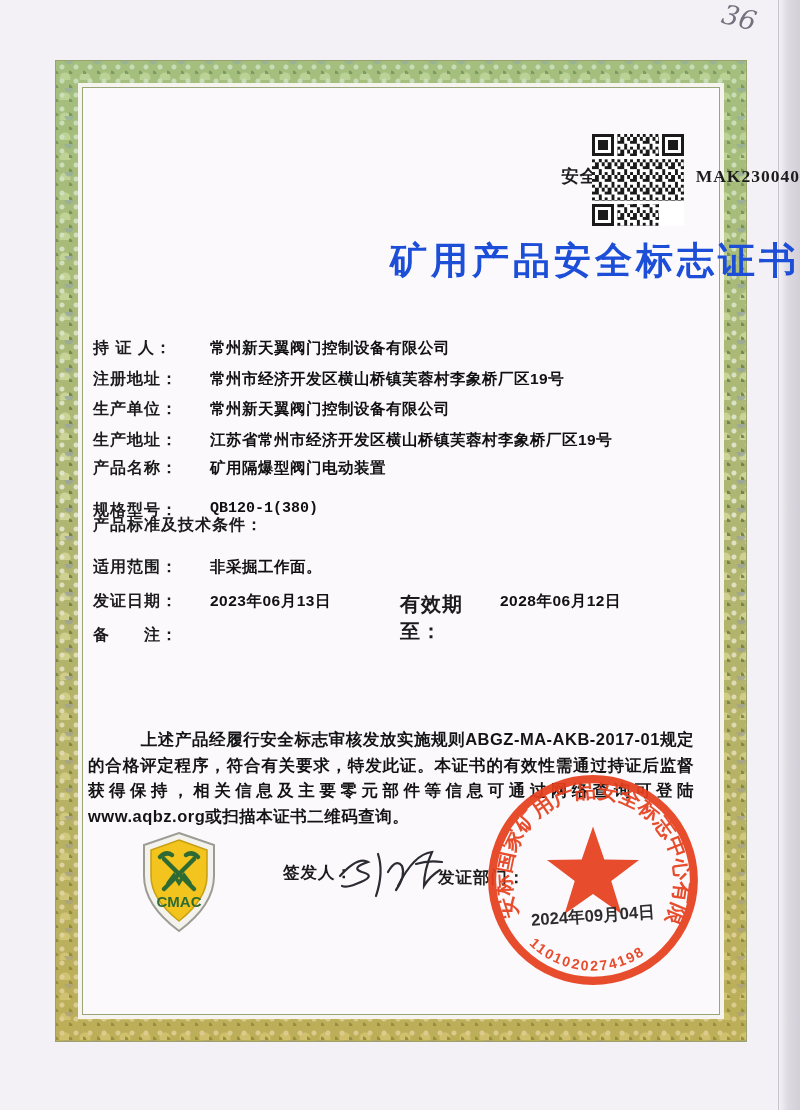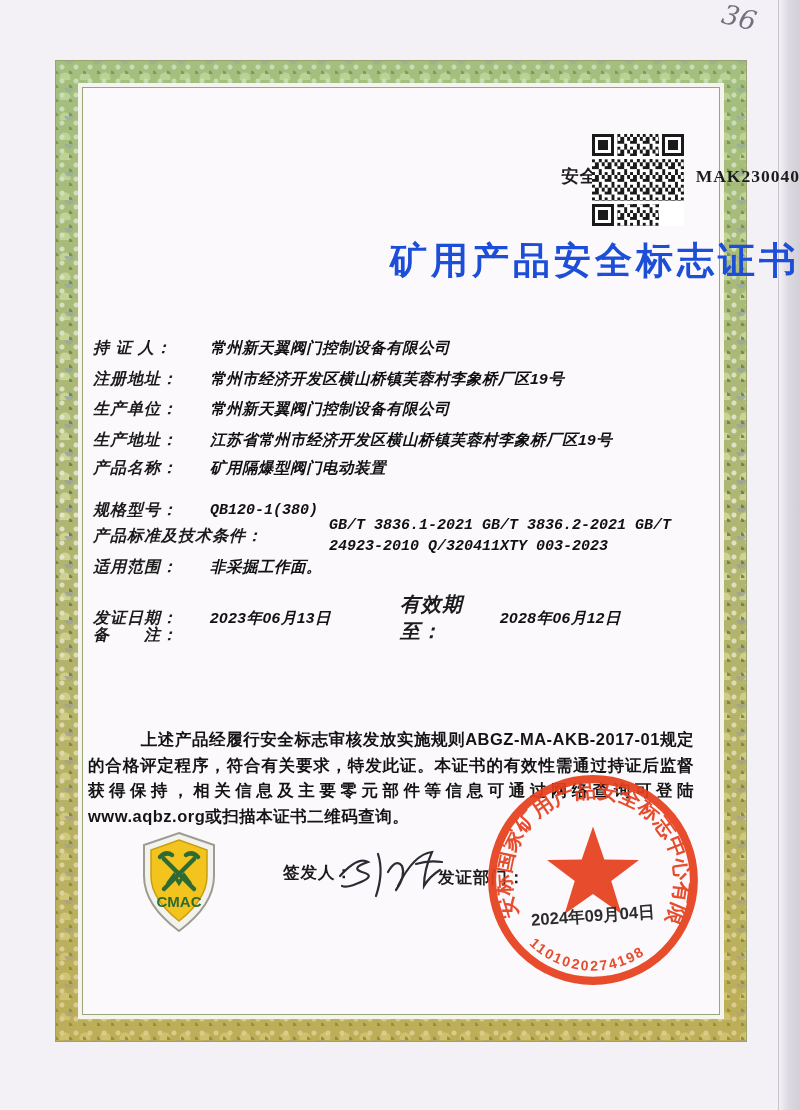--- a/index.html
+++ b/index.html
@@ -58,21 +58,21 @@
   .qr { position:absolute; left:592px; top:134px; }
 
   .doc-title {
     position:absolute; left:0; top:236px; width:800px;
     text-align:right;
     font-family:"Liberation Serif", serif;
     font-size:37px; font-weight:900; letter-spacing:4px; color:#1d4ed8;
   }
 
   .fields { position:absolute; left:93px; top:0; width:620px; }
-  .row { position:absolute; display:flex; align-items:center;font-style:italic; }
+  .row { position:absolute; display:flex; align-items:flex-start; }
   .row .lbl {
     width:117px; flex:0 0 auto;
     font-size:16px; font-weight:700; color:#1b1b1b; letter-spacing:1px;
   }
   .row .val {
     font-size:15.5px; font-weight:700; color:#111; letter-spacing:0.5px;
   }
   .val.mono { font-family:"Liberation Mono", monospace; font-size:15px; letter-spacing:0; }
   .row-standards .lbl { width:217px; }
   .row-standards .val { width:395px; line-height:21px; }
@@ -178,21 +178,20 @@
     <div class="row r5">
       <span class="lbl">产品名称：</span>
       <span class="val">矿用隔爆型阀门电动装置</span>
     </div>
     <div class="row r6">
       <span class="lbl">规格型号：</span>
       <span class="val mono">QB120-1(380)</span>
     </div>
     <div class="row r7 row-standards">
       <span class="lbl">产品标准及技术条件：</span>
-      <span class="val mono">GB/T 3836.1-2021 GB/T 3836.2-2021 GB/T 24923-2010 Q/320411XTY 003-2023</span>
     </div>
     <div class="row r8">
       <span class="lbl">适用范围：</span>
       <span class="val">非采掘工作面。</span>
     </div>
     <div class="row r9 row-dates">
       <span class="lbl">发证日期：</span>
       <span class="val val1">2023年06月13日</span>
       <span class="lbl2">有效期至：</span>
       <span class="val">2028年06月12日</span>

